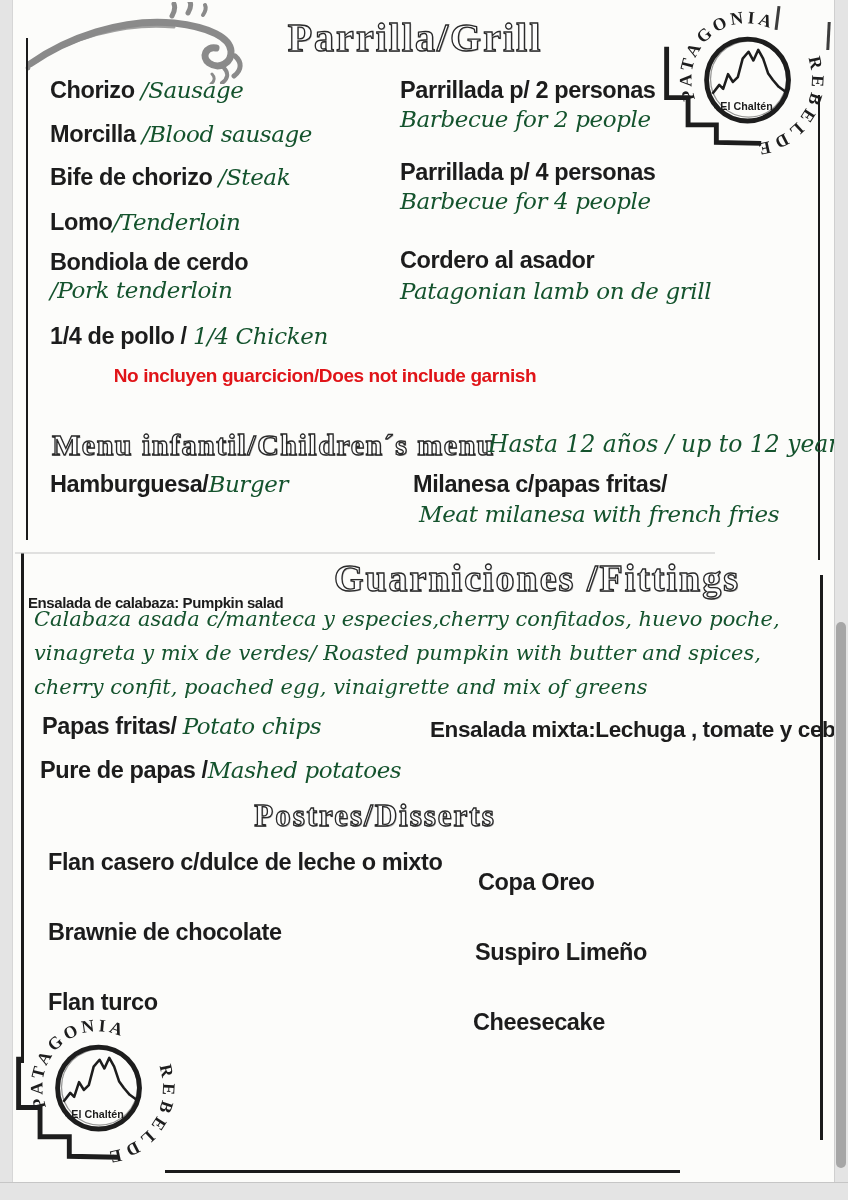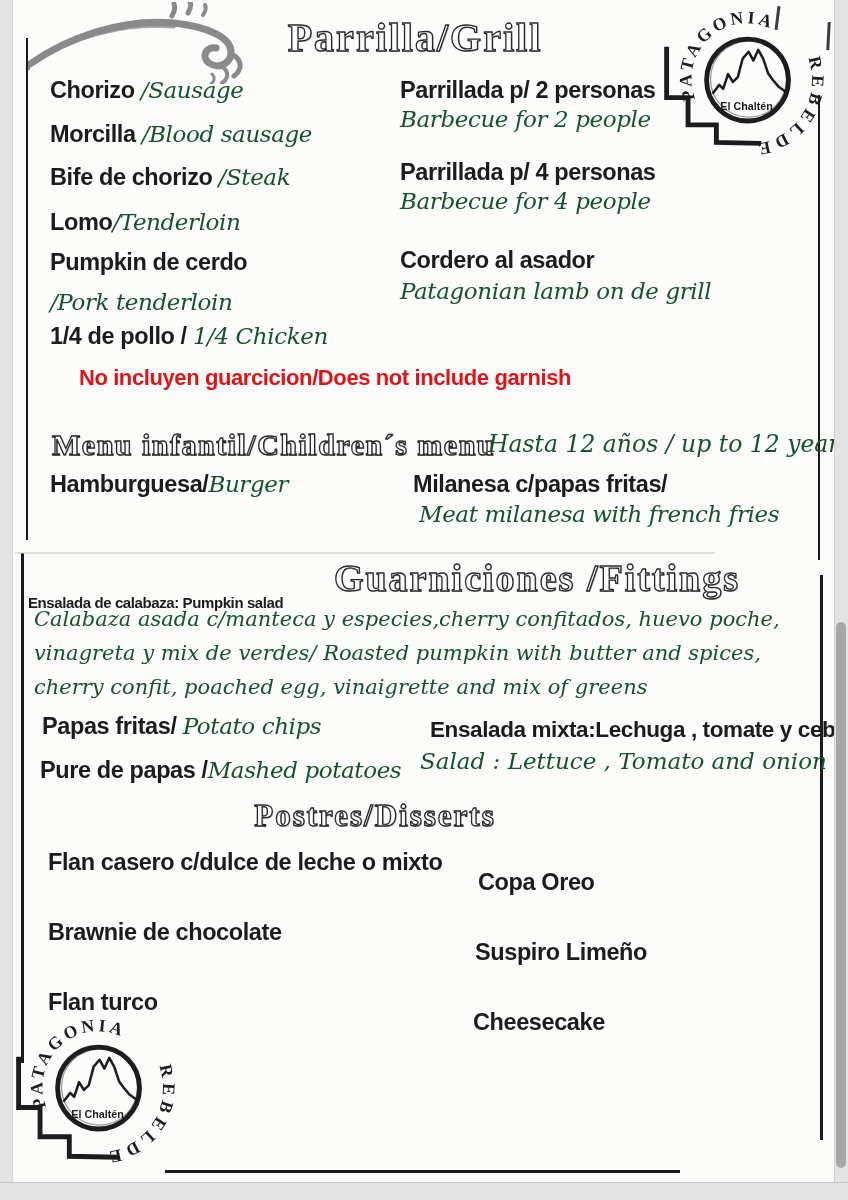--- a/index.html
+++ b/index.html
@@ -58,41 +58,41 @@
   <div class="abs item cond" style="left:50px;top:120px;">
     <span>Morcilla </span><span class="script">/Blood sausage</span>
   </div>
   <div class="abs item cond" style="left:50px;top:163px;">
     <span>Bife de chorizo </span><span class="script">/Steak</span>
   </div>
   <div class="abs item cond" style="left:50px;top:208px;">
     <span>Lomo</span><span class="script">/Tenderloin</span>
   </div>
   <div class="abs item cond" style="left:50px;top:248px;">
-    <span>Pumpkin de cerdo</span><br>
-    <span class="script" style="display:inline-block;margin-top:12px;">/Pork tenderloin</span>
+    <span>Bondiola de cerdo</span><br>
+    <span class="script" style="display:inline-block;margin-top:0;">/Pork tenderloin</span>
   </div>
   <div class="abs item cond" style="left:50px;top:322px;">
     <span>1/4 de pollo / </span><span class="script">1/4 Chicken</span>
   </div>
 
   <div class="abs item cond" style="left:400px;top:76px;">
     <span>Parrillada p/ 2 personas</span><br>
     <span class="script" style="display:inline-block;margin-top:1px;">Barbecue for 2 people</span>
   </div>
   <div class="abs item cond" style="left:400px;top:158px;">
     <span>Parrillada p/ 4 personas</span><br>
     <span class="script" style="display:inline-block;margin-top:1px;">Barbecue for 4 people</span>
   </div>
   <div class="abs item cond" style="left:400px;top:246px;">
     <span>Cordero al asador</span><br>
     <span class="script" style="display:inline-block;margin-top:3px;">Patagonian lamb on de grill</span>
   </div>
 
-  <div class="abs cond note-red" style="left:20px;top:365px;width:610px;text-align:center;font-size:22px;">No incluyen guarcicion/Does not include garnish</div>
+  <div class="abs cond note-red" style="left:20px;top:365px;width:610px;text-align:center;font-size:19px;">No incluyen guarcicion/Does not include garnish</div>
 
   <div class="abs engraved" style="left:52px;top:428px;font-size:30px;letter-spacing:1.5px;">Menu infantil/Children´s menu</div>
   <div class="abs script" style="left:488px;top:430px;font-size:23.5px;white-space:nowrap;">Hasta 12 años / up to 12 years</div>
   <div class="abs item cond" style="left:50px;top:470px;">
     <span>Hamburguesa/</span><span class="script">Burger</span>
   </div>
   <div class="abs item cond" style="left:413px;top:470px;">
     <span>Milanesa c/papas fritas/</span><br>
     <span class="script" style="display:inline-block;margin-top:2px;margin-left:6px;">Meat milanesa with french fries</span>
   </div>
@@ -103,21 +103,20 @@
 
   <div class="abs item cond" style="left:42px;top:712px;">
     <span>Papas fritas/ </span><span class="script">Potato chips</span>
   </div>
   <div class="abs item cond" style="left:40px;top:756px;">
     <span>Pure de papas /</span><span class="script">Mashed potatoes</span>
   </div>
   <div class="abs item cond" style="left:430px;top:716px;font-size:22.5px;">
     <span>Ensalada mixta:Lechuga , tomate y cebolla</span>
   </div>
-  <div class="abs script" style="left:420px;top:748px;font-size:23px;white-space:nowrap;">Salad : Lettuce , Tomato and onion</div>
 
   <div class="abs engraved" style="left:0px;top:798px;width:750px;text-align:center;font-size:31px;">Postres/Disserts</div>
   <div class="abs item cond" style="left:48px;top:848px;">Flan casero c/dulce de leche o mixto</div>
   <div class="abs item cond" style="left:48px;top:918px;">Brawnie de chocolate</div>
   <div class="abs item cond" style="left:48px;top:988px;">Flan turco</div>
   <div class="abs item cond" style="left:478px;top:868px;">Copa Oreo</div>
   <div class="abs item cond" style="left:475px;top:938px;">Suspiro Limeño</div>
   <div class="abs item cond" style="left:473px;top:1008px;">Cheesecake</div>
 
   <svg class="abs stamp" style="left:652px;top:0px;" width="195" height="200" viewBox="0 0 200 205">

